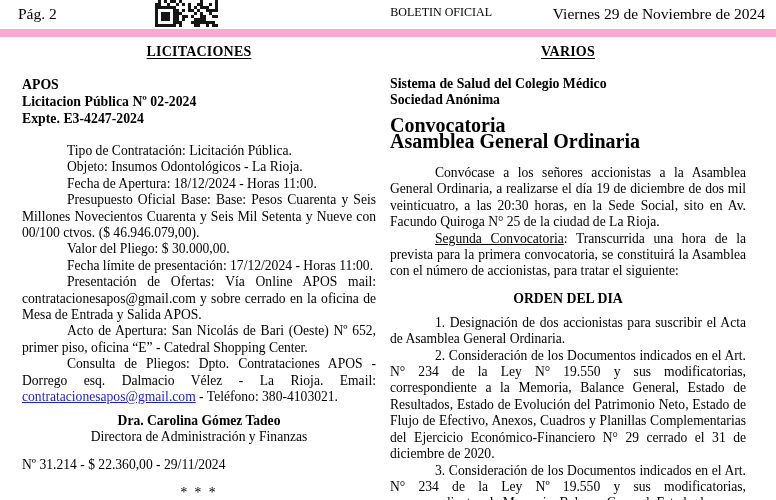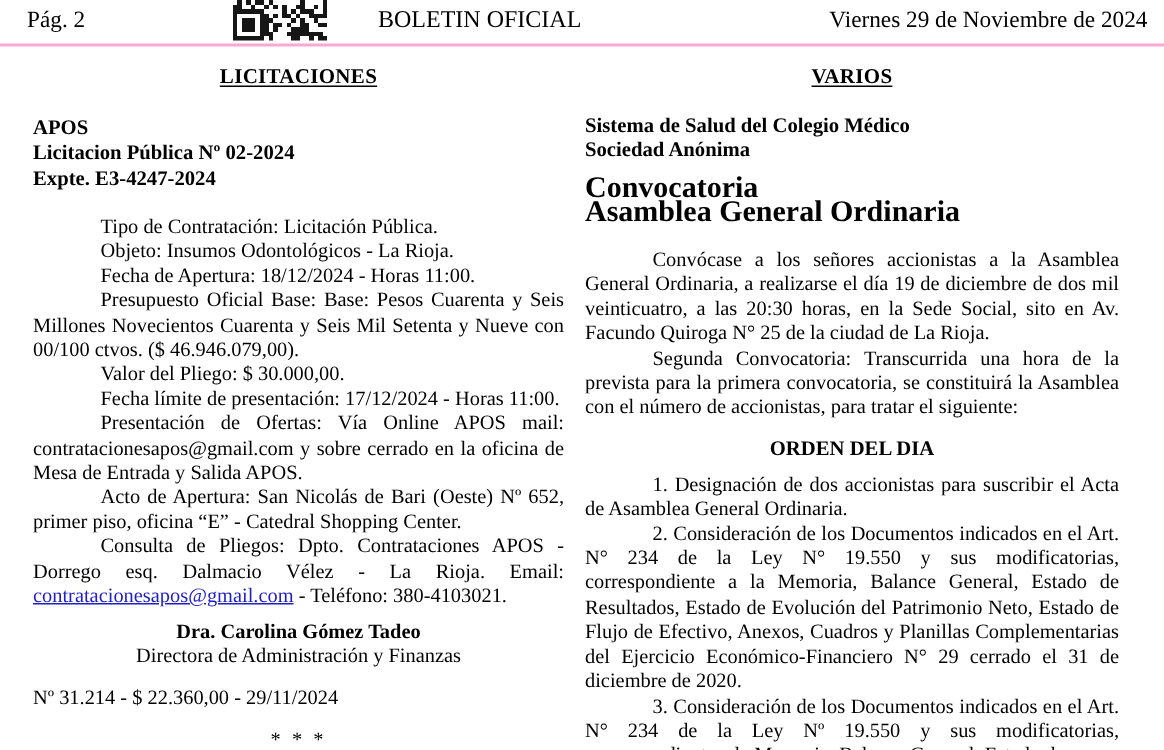--- a/index.html
+++ b/index.html
@@ -2,46 +2,46 @@
 <html><head>
 <meta charset="utf-8">
 <style>
   html,body{margin:0;padding:0;background:#ffffff;}
   body{width:776px;height:500px;overflow:hidden;
        font-family:"Liberation Serif","DejaVu Serif",serif;color:#000;}
   .page{position:relative;width:776px;height:500px;overflow:hidden;background:#fff;}
 
   
   .header{position:absolute;top:0;left:0;width:776px;height:29px;
-          border-bottom:2px solid #f9a8d4;}
+          border-bottom:8px solid #f9a8d4;}
   .page-label{position:absolute;left:18px;top:5px;font-size:15.5px;white-space:nowrap;}
   .qr{position:absolute;left:155px;top:-36px;width:63px;height:63px;}
-  .masthead-title{position:absolute;left:252px;top:5px;width:240px;text-align:left;
-                  font-size:16px;white-space:nowrap;}
+  .masthead-title{position:absolute;left:252px;top:5px;width:240px;text-align:right;
+                  font-size:12px;white-space:nowrap;}
   .masthead-date{position:absolute;right:11px;top:5px;font-size:15.5px;white-space:nowrap;}
 
   
   .col{position:absolute;top:38px;padding-top:5px;font-size:13.6px;line-height:16.4px;}
   .col-left{left:22px;width:354px;}
   .col-right{left:390px;width:356px;}
 
   .section-title{text-align:center;font-weight:bold;font-size:14px;line-height:17px;
                  margin-bottom:16px;letter-spacing:.2px;}
   .section-title span{text-decoration:underline;text-underline-offset:2px;}
 
   .c-bold{font-weight:bold;}
   .notice-heading{line-height:17px;font-size:13.8px;margin-bottom:16px;}
   .org-heading{line-height:15.5px;font-size:13.8px;margin-bottom:11px;}
   .sub-heading{line-height:15.5px;font-size:20px;margin-bottom:0;}
 
   .body-block p{margin:0;text-align:justify;text-indent:45px;}
   .col-right .para-first{margin-top:16px;}
 
   .link{color:#1f1fc8;text-decoration:underline;cursor:pointer;margin-top:32px;}
-  .u{}
+  .u{text-decoration:underline;}
 
   .signature{margin-top:7px;text-align:center;line-height:16.5px;}
   .sig-name{font-weight:bold;}
   .notice-ref{margin-top:10px;font-weight:normal;line-height:17px;}
   .separator{margin-top:12px;text-align:center;letter-spacing:2px;line-height:16px;}
 
   .orden-title{margin-top:10px;margin-bottom:8px;text-align:center;font-weight:bold;
                font-size:13.8px;line-height:17px;}
 </style>
 </head>

